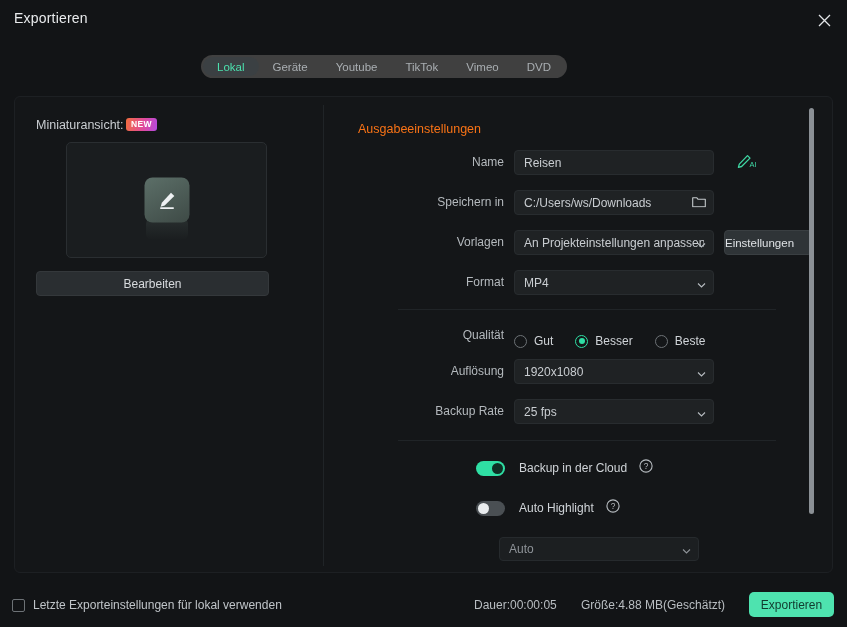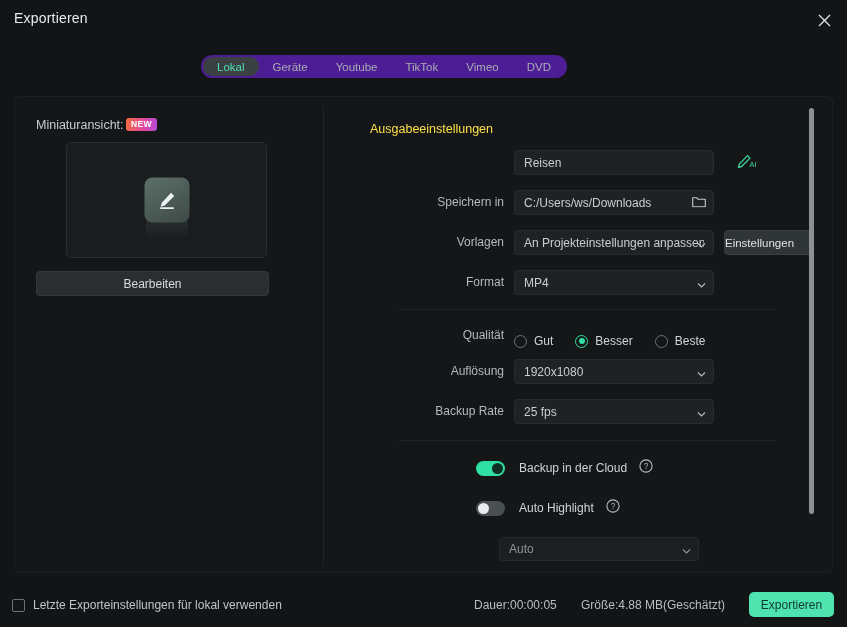--- a/index.html
+++ b/index.html
@@ -24,21 +24,21 @@
   .close-btn {
     position: absolute; right: 8px; top: 6px; width: 30px; height: 28px;
     display: flex; align-items: center; justify-content: center;
     border-radius: 4px; cursor: pointer;
   }
   .close-btn svg { display: block; }
 
   
   .tabbar {
     position: absolute; left: 201px; top: 55px;
-    height: 23px; background: #4c1d95; border-radius: 12px;
+    height: 23px; background: #404040; border-radius: 12px;
     display: flex; align-items: center; padding: 0 2px;
   }
   .tab {
     height: 19px; padding: 0 14px; border-radius: 10px;
     display: flex; align-items: center; justify-content: center;
     font-size: 11.5px; color: #a9aeb2; cursor: pointer; white-space: nowrap;
   }
   .tab.active { background: #3b4043; color: #4ce0ae; }
 
   
@@ -83,22 +83,22 @@
   .edit-btn {
     position: absolute; left: 21px; top: 174px; width: 233px; height: 25px;
     background: #2a2e31; border: 1px solid #34383b; border-radius: 4px;
     display: flex; align-items: center; justify-content: center;
     font-size: 12px; color: #d8dbde; cursor: pointer;
   }
 
   
   .right { position: absolute; left: 309px; top: 0; width: 510px; height: 477px; }
   .section-title {
-    position: absolute; left: 46px; top: 25px;
-    font-size: 12.5px; color: #fde047;
+    position: absolute; left: 34px; top: 25px;
+    font-size: 12.5px; color: #f97316;
   }
 
   .row { position: absolute; left: 0; height: 25px; }
   .row-label {
     position: absolute; right: 0; top: 0; width: 150px; height: 25px;
     line-height: 25px; text-align: right; font-size: 12px; color: #b4b9bd;
   }
   .field {
     position: absolute; left: 190px; top: 0; width: 200px; height: 25px;
     background: #1f2224; border: 1px solid #282c2f; border-radius: 4px;
@@ -231,20 +231,21 @@
 
       <div class="edit-btn">
         <span>Bearbeiten</span>
       </div>
     </div>
 
     <div class="right">
       <div class="section-title">Ausgabeeinstellungen</div>
 
       <div class="row" style="top:53px; width:500px;">
+        <div class="row-label" style="right:320px;">Name</div>
         <div class="field">
           <span class="val">Reisen</span>
         </div>
         <div class="ai-icon">
           <svg width="22" height="20" viewBox="0 0 22 20">
             <path d="M11.5 2.6 L14.0 5.1 L5.6 13.5 L2.4 14.4 L3.3 11.1 Z" fill="none" stroke="#3fd8a4" stroke-width="1.3" stroke-linejoin="round"></path>
             <text x="13.6" y="14.4" font-family="Liberation Sans, sans-serif" font-size="7.4" fill="#3fd8a4">AI</text>
           </svg>
         </div>
       </div>

